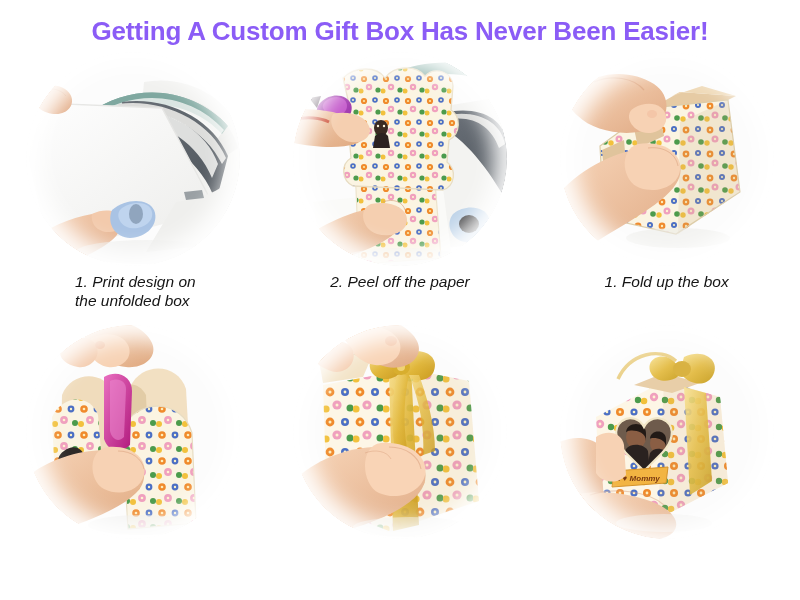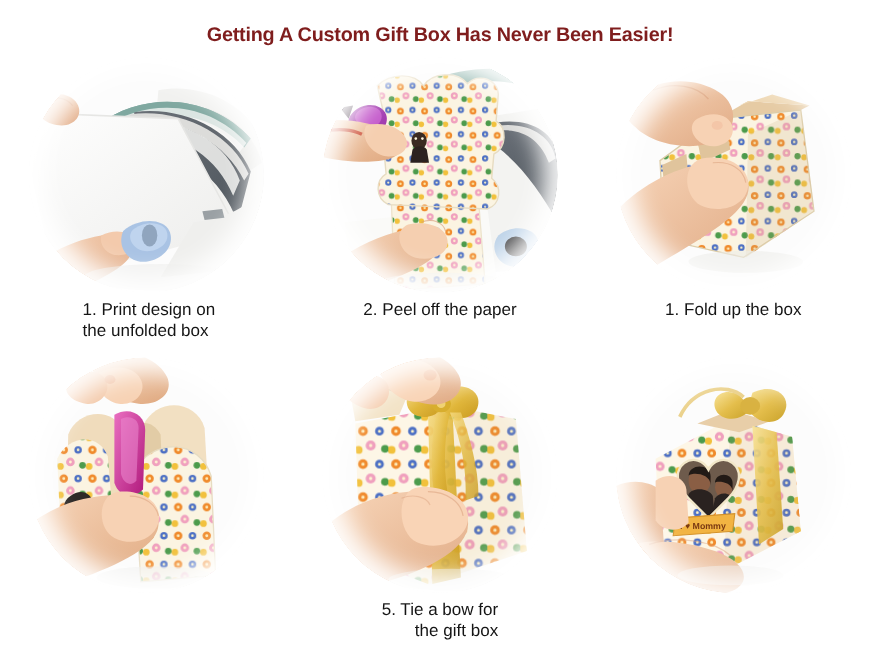--- a/index.html
+++ b/index.html
@@ -7,36 +7,37 @@
     width:800px;height:600px;
     background:#ffffff;
     font-family:"Liberation Sans","DejaVu Sans",sans-serif;
     color:#111111;
     overflow:hidden;
     position:relative;
   }
   
   #infographic-title{
     text-align:center;
-    font-size:18px;
+    font-size:26px;
     font-weight:bold;
     letter-spacing:-0.2px;
     padding-top:14px;
     height:34px;
     line-height:34px;
-    color:#7f1d1d;
+    color:#8b5cf6;
   }
   
   #steps-grid{
     display:grid;
     grid-template-columns:repeat(3,1fr);
     grid-template-rows:repeat(2,1fr);
     width:800px;
     height:546px;
     box-sizing:border-box;
+    font-style:italic;
   }
   .step-cell{
     position:relative;
     display:flex;
     flex-direction:column;
     align-items:center;
     justify-content:flex-start;
     padding-top:4px;
     box-sizing:border-box;
   }
@@ -407,22 +408,20 @@
             <path d="M-10 168 C10 140 52 120 92 122 C128 124 142 148 126 168 C106 192 56 206 16 214 L-10 214 Z" fill="url(#skinE)"></path>
             <path d="M88 118 C116 116 136 132 132 150 C128 168 104 176 86 168 C68 160 66 120 88 118 Z" fill="#F9D4B6"></path>
             <path d="M96 122 C114 122 126 132 128 144" fill="none" stroke="#D79C78" stroke-width="1.1" opacity=".5"></path>
             <path d="M72 128 C82 124 94 126 98 134" fill="none" stroke="#D79C78" stroke-width="1" opacity=".4"></path>
             <ellipse cx="118" cy="202" rx="58" ry="10" fill="#EDEDEB" opacity=".5"></ellipse>
           </g>
         </svg>
       </div>
       <div class="vignette"></div>
     </div>
-    <div class="step-caption">5. Tie a bow for
-the gift box</div>
   </div>
 
   <div class="step-cell">
     <div class="photo-wrap">
       <div class="photo">
         <svg viewBox="0 0 214 214" xmlns="http://www.w3.org/2000/svg">
           <defs>
             <clipPath id="c6">
                 <circle cx="107" cy="107" r="107"></circle>
               </clipPath>

